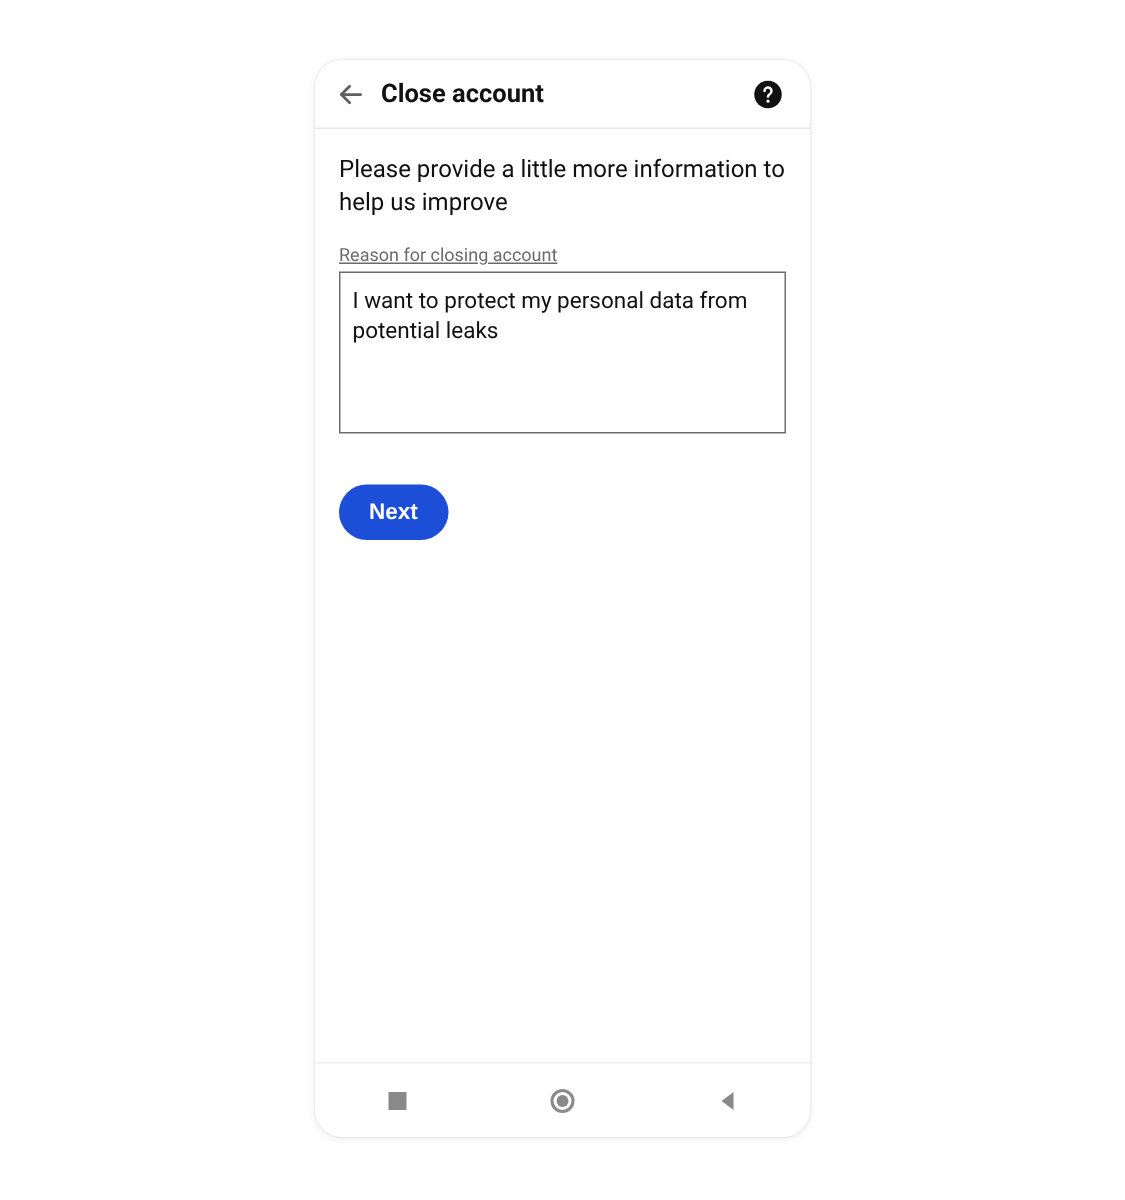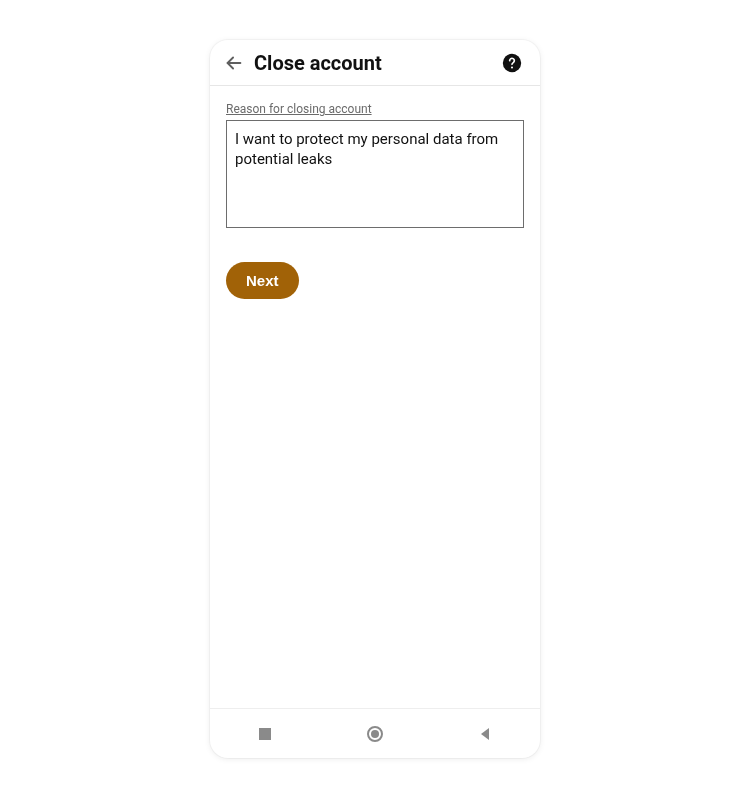--- a/index.html
+++ b/index.html
@@ -34,21 +34,21 @@
     .back-btn {
       width: 36px;
       height: 36px;
       display: flex;
       align-items: center;
       justify-content: center;
       cursor: pointer;
       border-radius: 50%;
     }
     .title {
-      font-size: 20px;
+      font-size: 17px;
       font-weight: 700;
       color: #111;
       margin-left: 2px;
       flex: 1;
     }
     .help-btn {
       width: 36px; height: 36px;
       display: flex; align-items: center; justify-content: center;
       cursor: pointer;
     }
@@ -75,21 +75,21 @@
       padding: 8px 8px;
       font-size: 15px;
       font-family: inherit;
       line-height: 1.35;
       resize: none;
       outline: none;
       color: #111;
     }
     .next-btn {
       margin-top: 30px;
-      background: #a16207;
+      background: #1d4ed8;
       color: #ffffff;
       border: none;
       font-size: 15px;
       font-weight: 700;
       padding: 10px 20px;
       border-radius: 22px;
       cursor: pointer;
     }
     .nav-bar {
       height: 50px;
@@ -117,20 +117,21 @@
     <div class="help-btn">
       <svg width="20" height="20" viewBox="0 0 24 24">
         <circle cx="12" cy="12" r="11" fill="#111"></circle>
         <path d="M9.2 9.2a2.8 2.8 0 1 1 4.3 2.35c-.9.6-1.5 1.05-1.5 2.05" stroke="#fff" stroke-width="2" stroke-linecap="round" fill="none"></path>
         <circle cx="12" cy="17.3" r="1.25" fill="#fff"></circle>
       </svg>
     </div>
   </div>
 
   <div class="content">
+    <p class="prompt">Please provide a little more information to help us improve</p>
 
     <div class="field-label">Reason for closing account</div>
     <textarea class="reason-input" style="">I want to protect my personal data from potential leaks</textarea>
 
     <button class="next-btn">Next</button>
   </div>
 
   <div class="nav-bar">
     <div class="nav-item">
       <svg width="14" height="14" viewBox="0 0 14 14">

